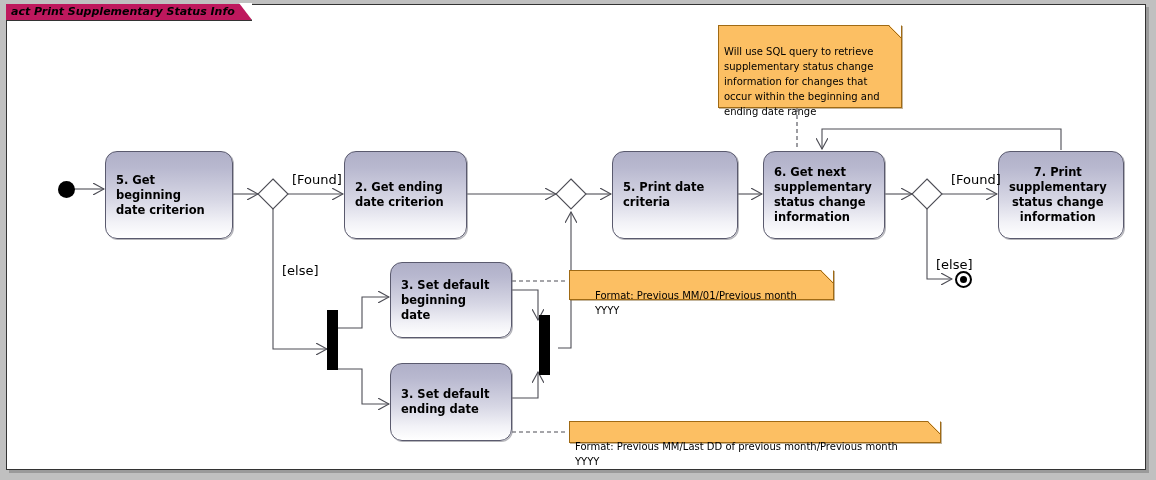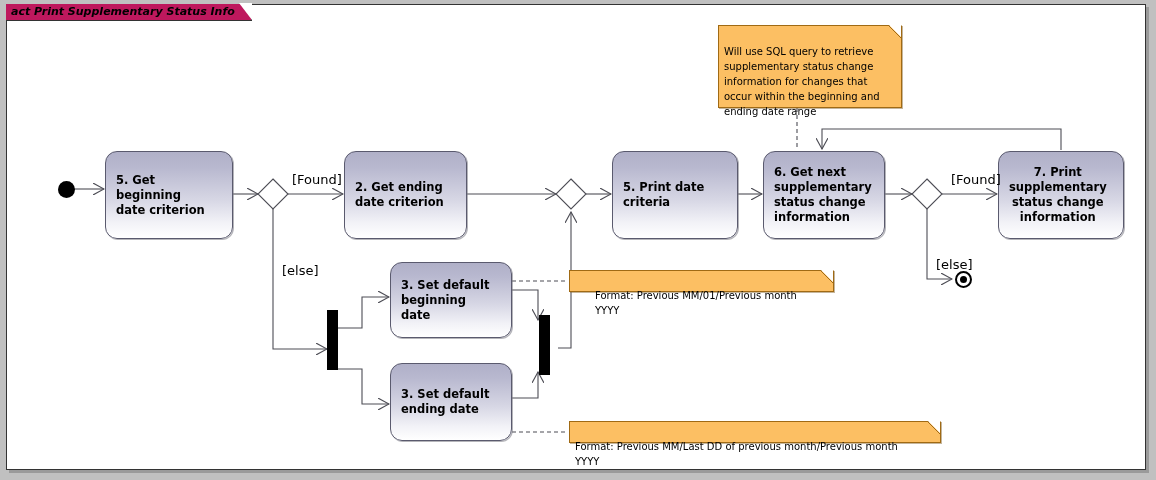--- a/index.html
+++ b/index.html
@@ -297,21 +297,21 @@
 supplementary status change
 information for changes that
 occur within the beginning and
 ending date range</span>
     <span class="fold"></span>
     <svg class="fold-line" viewBox="0 0 14 14">
       <path d="M0.5,0.5 L13.5,13.5 M13.5,0.5 L13.5,13.5" stroke="#a06a14" stroke-width="1" fill="none"></path>
     </svg>
   </div>
 
-  <div class="note note-1line" style="left:569px; top:270px; width:265px; height:22px;padding-left:25px;">
+  <div class="note note-1line" style="left:569px; top:270px; width:265px; height:30px;padding-left:25px;">
     <span>Format: Previous MM/01/Previous month YYYY</span>
     <span class="fold"></span>
     <svg class="fold-line" viewBox="0 0 14 14">
       <path d="M0.5,0.5 L13.5,13.5 M13.5,0.5 L13.5,13.5" stroke="#a06a14" stroke-width="1" fill="none"></path>
     </svg>
   </div>
 
   <div class="note note-1line" style="left:569px; top:421px; width:372px; height:22px;">
     <span>Format: Previous MM/Last DD of previous month/Previous month YYYY</span>
     <span class="fold"></span>

